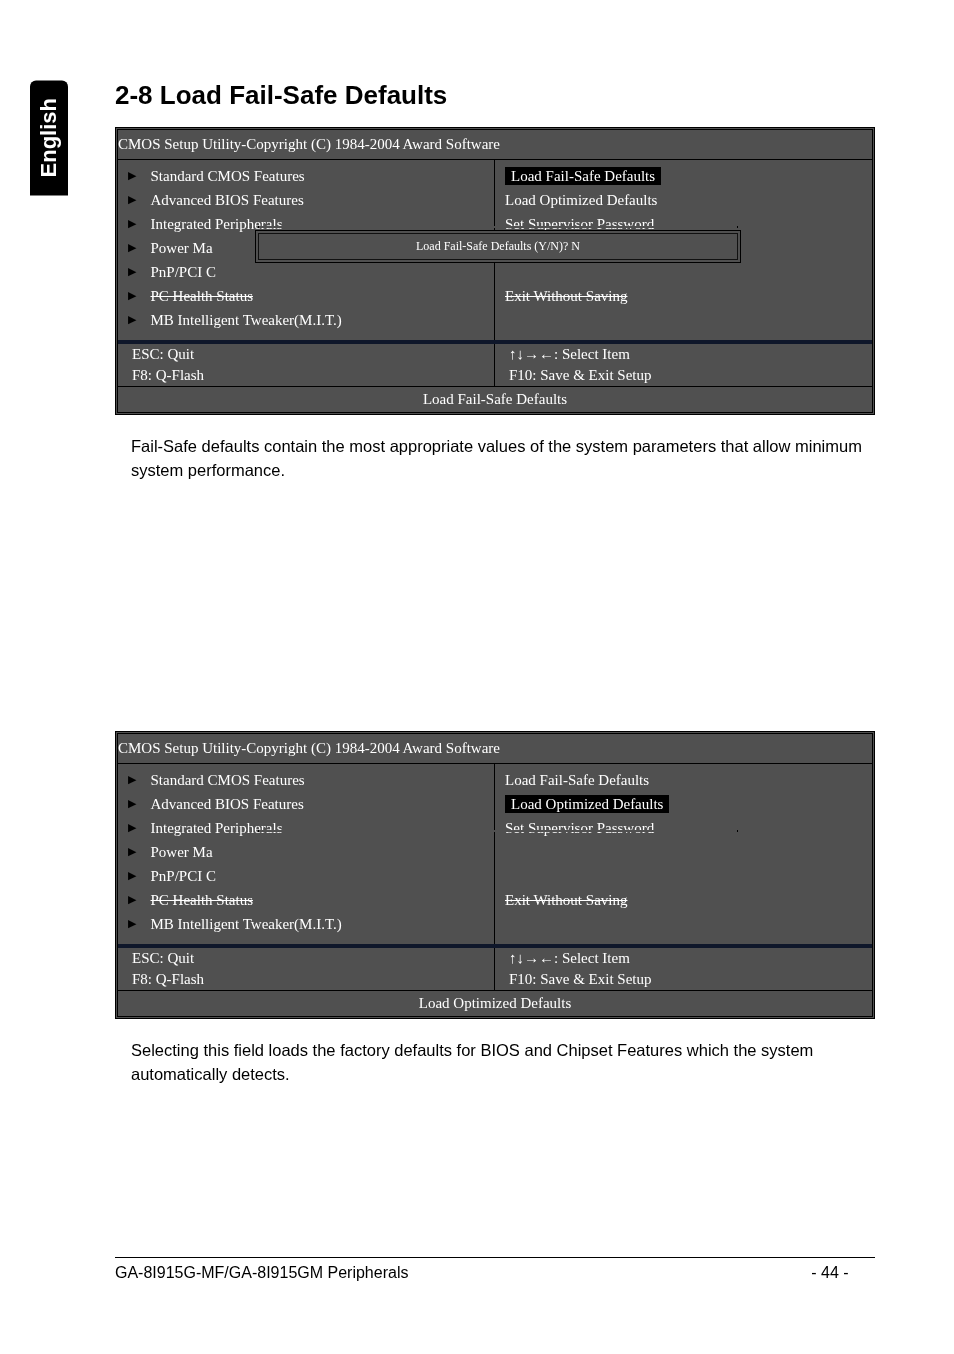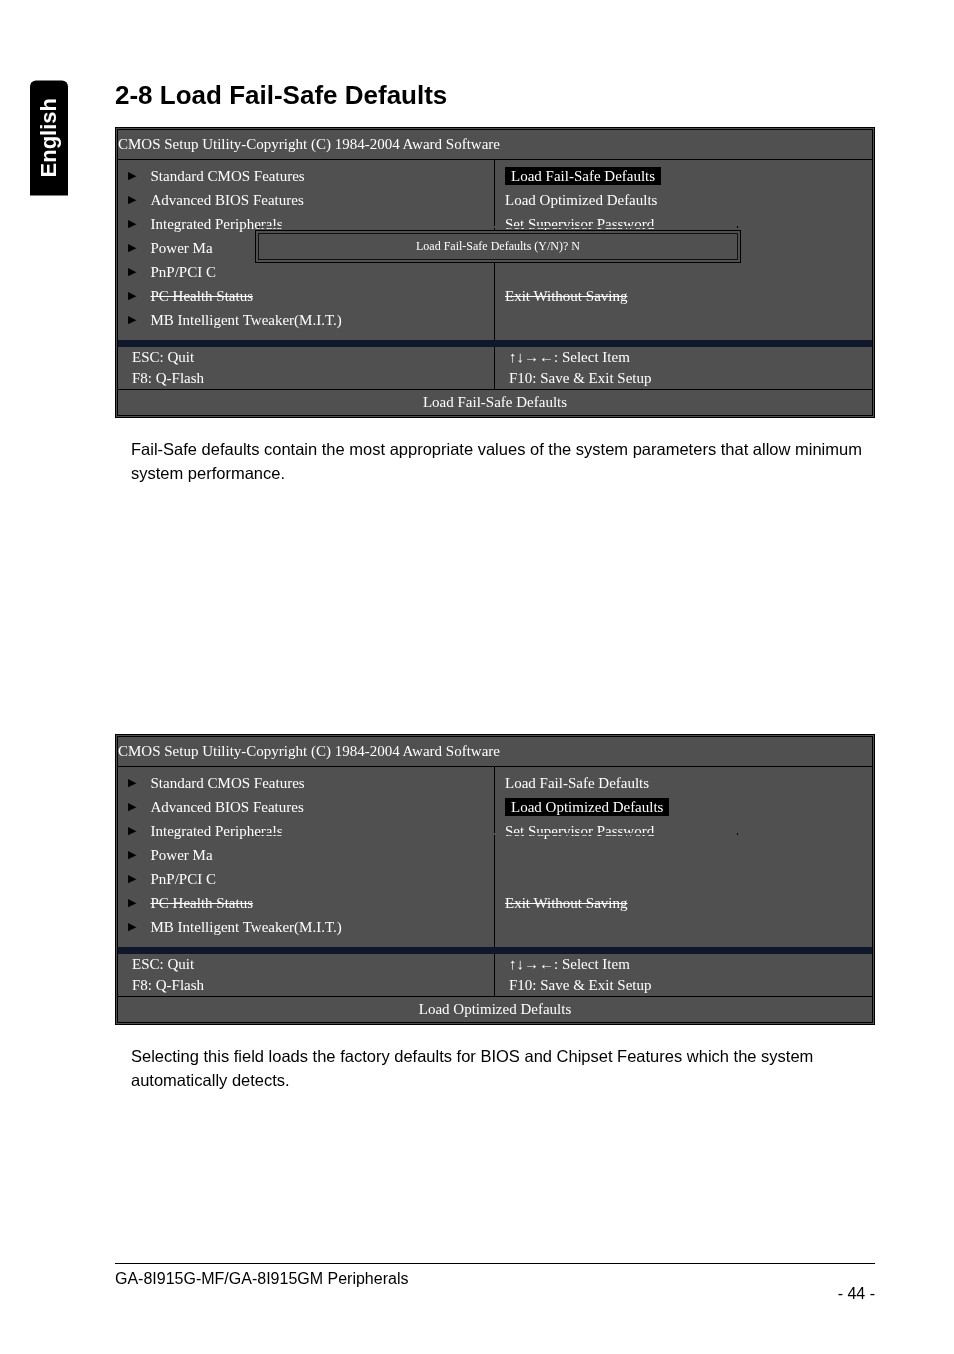--- a/index.html
+++ b/index.html
@@ -66,21 +66,21 @@
     line-height: 1.6;
   }
   .tri {
     color: #000;
     font-size: 11px;
     margin-right: 14px;
   }
   .truncated { overflow: hidden; white-space: nowrap; }
   .bios-row {
     display: flex;
-    border-top: 7px solid #0f172a;
+    border-top: 4px solid #0f172a;
     font-size: 15px;
   }
   .bios-row > div {
     width: 50%;
     padding: 2px 14px;
   }
   .bios-row > div:first-child { border-right: 1px solid #000; }
   .bios-footer {
     border-top: 1px solid #000;
     text-align: center;
@@ -131,21 +131,21 @@
   .spacer-big { height: 210px; }
   .page-footer {
     border-top: 1px solid #000;
     margin-top: 170px;
     padding-top: 6px;
     display: flex;
     font-size: 16px;
     font-family: Arial, sans-serif;
   }
   .page-footer .model { flex: 1; }
-  .page-footer .pg { width: 90px; text-align: right; margin-top: 15px; }
+  .page-footer .pg { width: 90px; text-align: center; }
 </style>
 </head>
 <body>
 
 <div class="side-tab">English</div>
 
 <div class="page">
 
   <div class="heading">
     <span class="heading-num">2-8</span>

